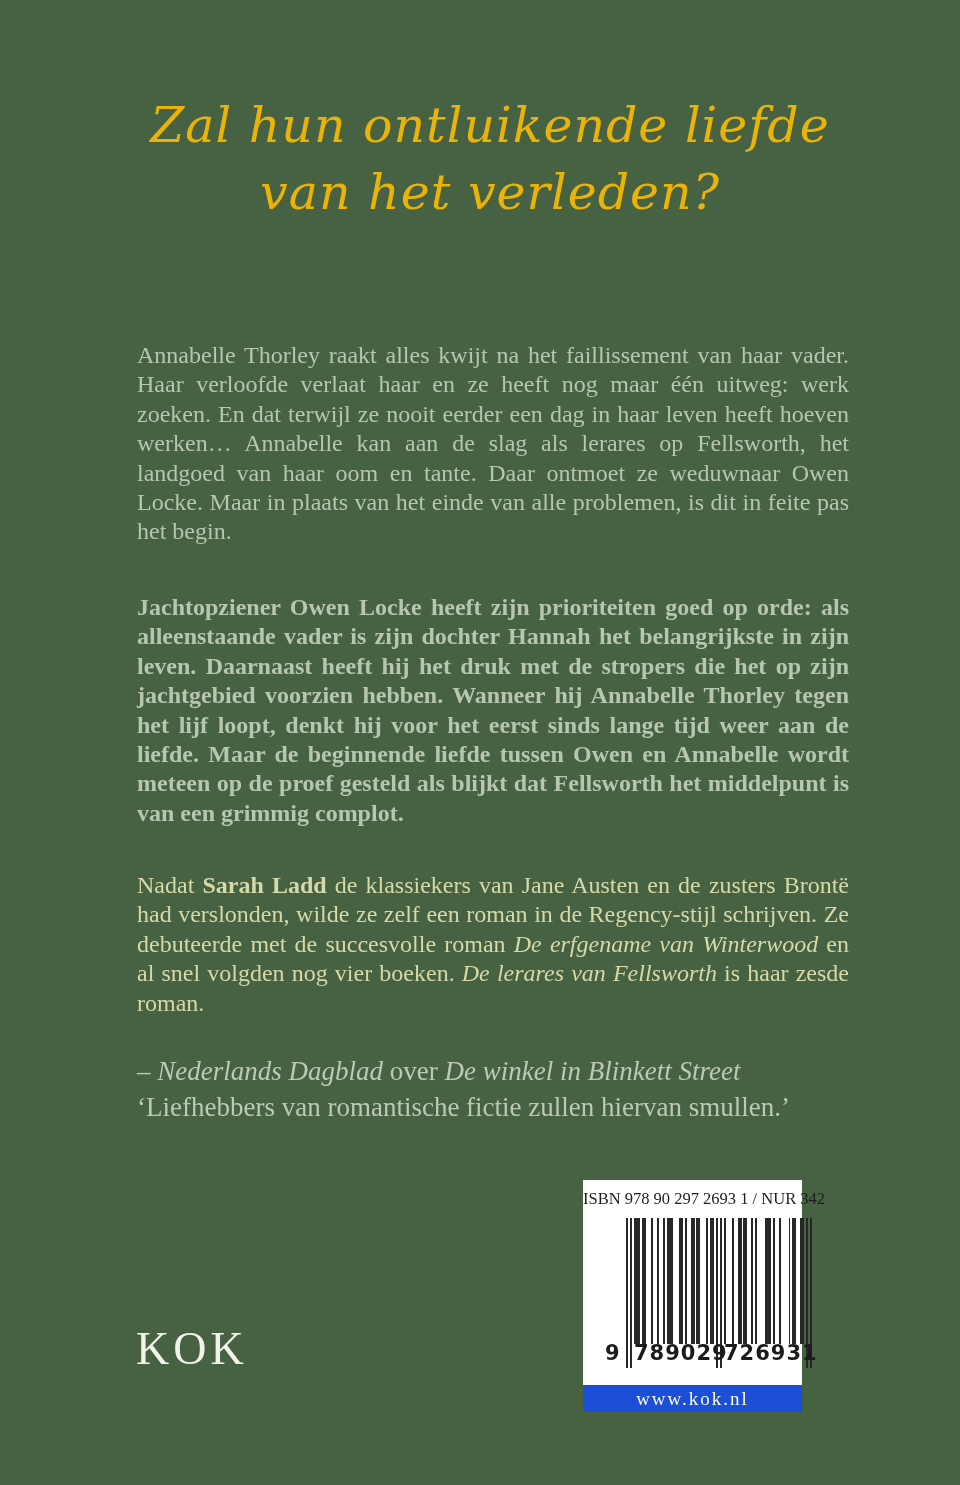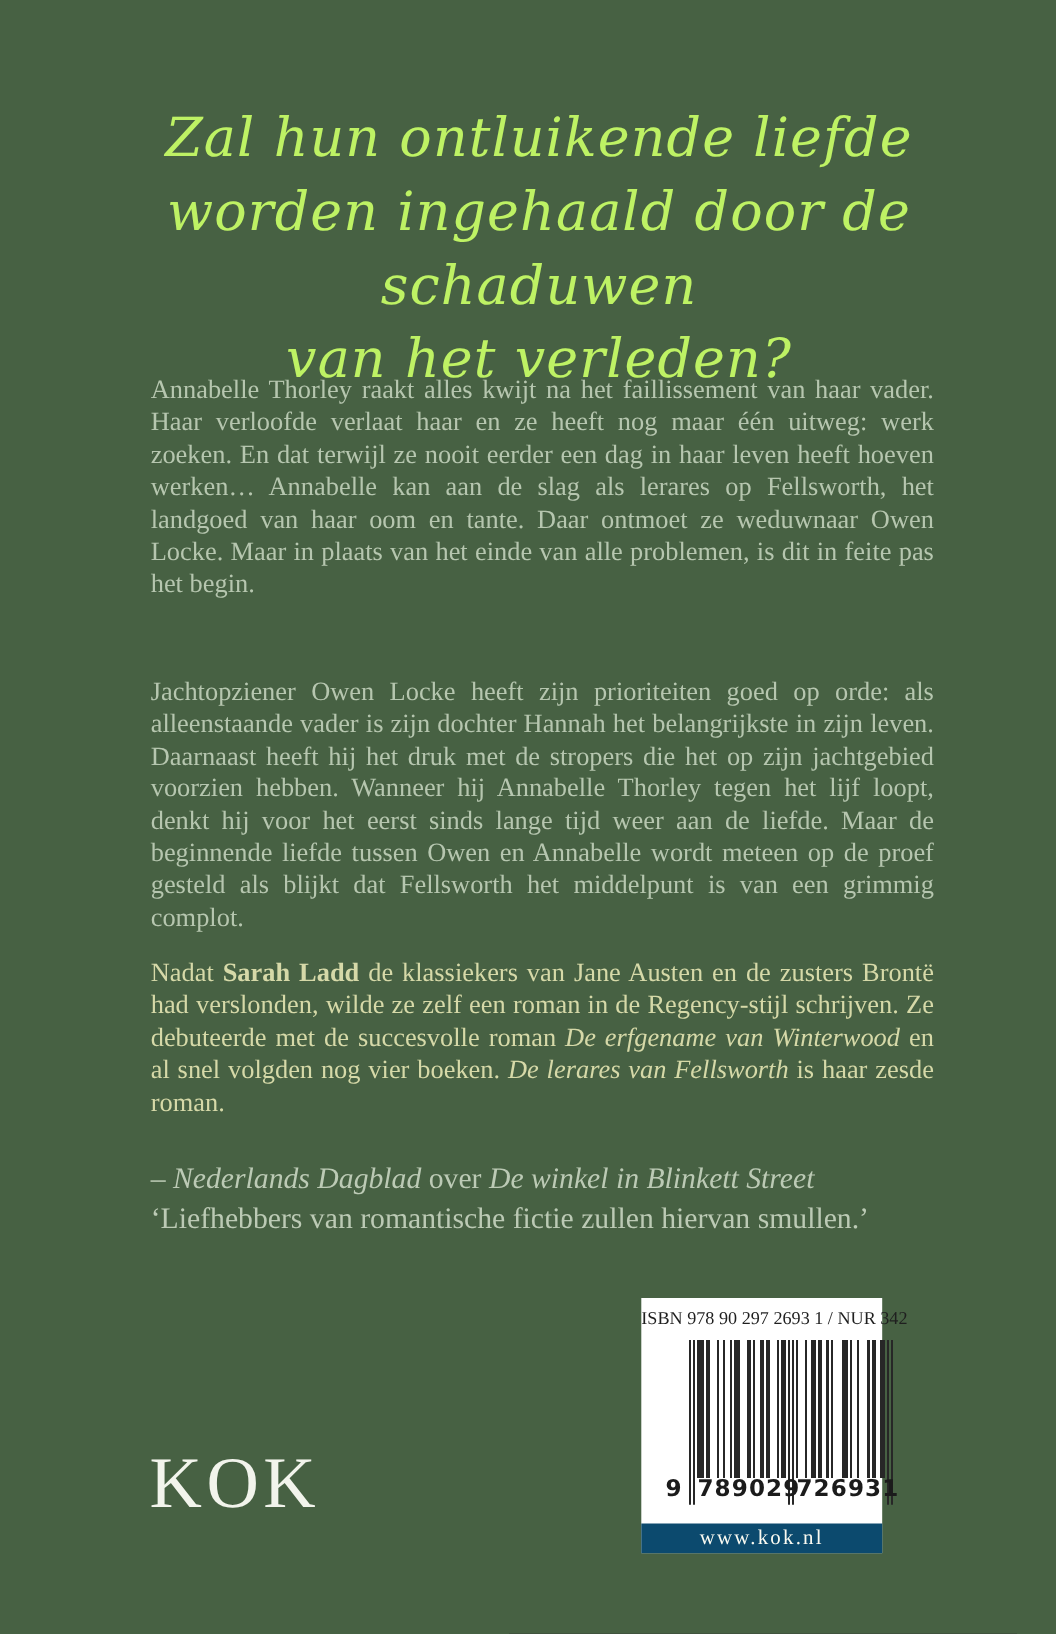--- a/index.html
+++ b/index.html
@@ -13,41 +13,41 @@
     font-family: "Liberation Serif", serif;
   }
 
   
   .tagline {
     position: absolute;
     left: 110px;
     width: 760px;
     top: 92px;
     text-align: center;
-    color: #bef264;
+    color: #eab308;
     font-family: "DejaVu Serif", "Liberation Serif", serif;
     font-style: italic;
     font-size: 49px;
     line-height: 67px;
     letter-spacing: 1px;
   }
 
   
   .para {
     position: absolute;
     left: 137px;
     width: 712px;
     margin: 0;
     color: #b6c6af;
     font-size: 24px;
     line-height: 29.4px;
     text-align: justify;
   }
   .p1 { top: 341px; }
-  .p2 { top: 615px; }
+  .p2 { top: 593px; font-weight: bold; }
 
   .bio {
     position: absolute;
     left: 137px;
     width: 712px;
     top: 871px;
     margin: 0;
     color: #d6d9a8;
     font-size: 24px;
     line-height: 29.4px;
@@ -67,21 +67,21 @@
   }
   .quote .i { font-style: italic; }
 
   
   .kok-logo {
     position: absolute;
     left: 136px;
     top: 1316px;
     color: #f2f4ec;
     font-family: "Liberation Serif", serif;
-    font-size: 66px;
+    font-size: 46px;
     line-height: 66px;
     letter-spacing: 4px;
   }
 
   
   .isbn-box {
     position: absolute;
     left: 583px;
     top: 1180px;
     width: 219px;
@@ -121,39 +121,38 @@
   }
   .bd-first  { position: absolute; left: 22px; }
   .bd-left   { position: absolute; left: 51px; letter-spacing: 1px; }
   .bd-right  { position: absolute; left: 141px; letter-spacing: 1px; }
   .web-bar {
     position: absolute;
     left: 0;
     bottom: 0;
     width: 100%;
     height: 27px;
-    background: #0c4a6e;
+    background: #1d4ed8;
     text-align: center;
   }
   .web-bar span {
     color: #fbfbf2;
     font-family: "Liberation Serif", serif;
     font-size: 19px;
     line-height: 27px;
     letter-spacing: 2px;
   }
 </style>
 </head>
 <body>
 
 <div class="cover">
 
   <div class="tagline">
     <div>Zal hun ontluikende liefde</div>
-    <div>worden ingehaald door de schaduwen</div>
     <div>van het verleden?</div>
   </div>
 
   <p class="para p1">Annabelle Thorley raakt alles kwijt na het faillissement van haar vader. Haar verloofde verlaat haar en ze heeft nog maar één uitweg: werk zoeken. En dat terwijl ze nooit eerder een dag in haar leven heeft hoeven werken…  Annabelle kan aan de slag als lerares op Fellsworth, het landgoed van haar oom en tante. Daar ontmoet ze weduwnaar Owen Locke. Maar in plaats van het einde van alle problemen, is dit in feite pas het begin.</p>
 
   <p class="para p2">Jachtopziener Owen Locke heeft zijn prioriteiten goed op orde: als alleenstaande vader is zijn dochter Hannah het belangrijkste in zijn leven. Daarnaast heeft hij het druk met de stropers die het op zijn jachtgebied voorzien hebben. Wanneer hij Annabelle Thorley tegen het lijf loopt, denkt hij voor het eerst sinds lange tijd weer aan de liefde. Maar de beginnende liefde tussen Owen en Annabelle wordt meteen op de proef gesteld als blijkt dat Fellsworth het middelpunt is van een grimmig complot.</p>
 
   <p class="bio"><span>Nadat </span><span class="b">Sarah Ladd</span><span> de klassiekers van Jane Austen en de zusters Brontë had verslonden, wilde ze zelf een roman in de Regency-stijl schrijven. Ze debuteerde met de succesvolle roman </span><span class="i">De erfgename van Winterwood</span><span> en al snel volgden nog vier boeken. </span><span class="i">De lerares van Fellsworth</span><span> is haar zesde roman.</span></p>
 
   <div class="quote">

